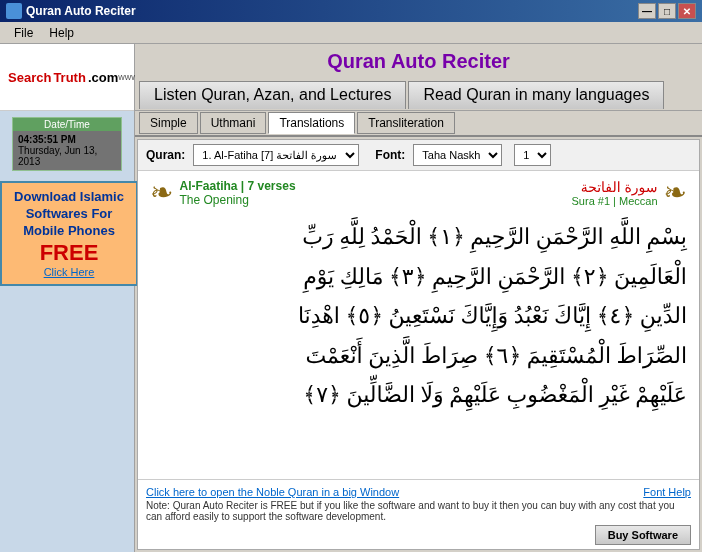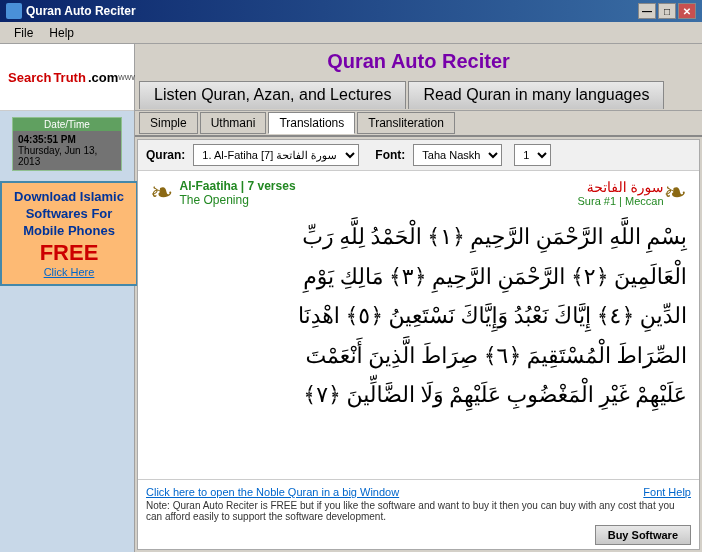--- a/index.html
+++ b/index.html
@@ -236,21 +236,21 @@
       <div class="quran-scroll-area">
 
         <div class="surah-header">
           <div style="display:flex;align-items:flex-start;gap:6px;">
             <span style="color:#8b6914;font-size:28px;line-height:1;">❧</span>
             <div class="surah-left">
               <div class="surah-left-title">Al-Faatiha | 7 verses</div>
               <div>The Opening</div>
             </div>
           </div>
-          <div style="text-align:right;display:flex;align-items:flex-start;">
+          <div style="text-align:right;display:flex;align-items:flex-start;gap:6px;">
             <div>
               <div class="surah-right">سورة الفاتحة</div>
               <div class="surah-meta">Sura #1 | Meccan</div>
             </div>
             <span style="color:#8b6914;font-size:28px;line-height:1;">❧</span>
           </div>
         </div>
 
         <div class="arabic-text">
           <div>بِسْمِ اللَّهِ الرَّحْمَنِ الرَّحِيمِ ﴿١﴾ الْحَمْدُ لِلَّهِ رَبِّ</div>

